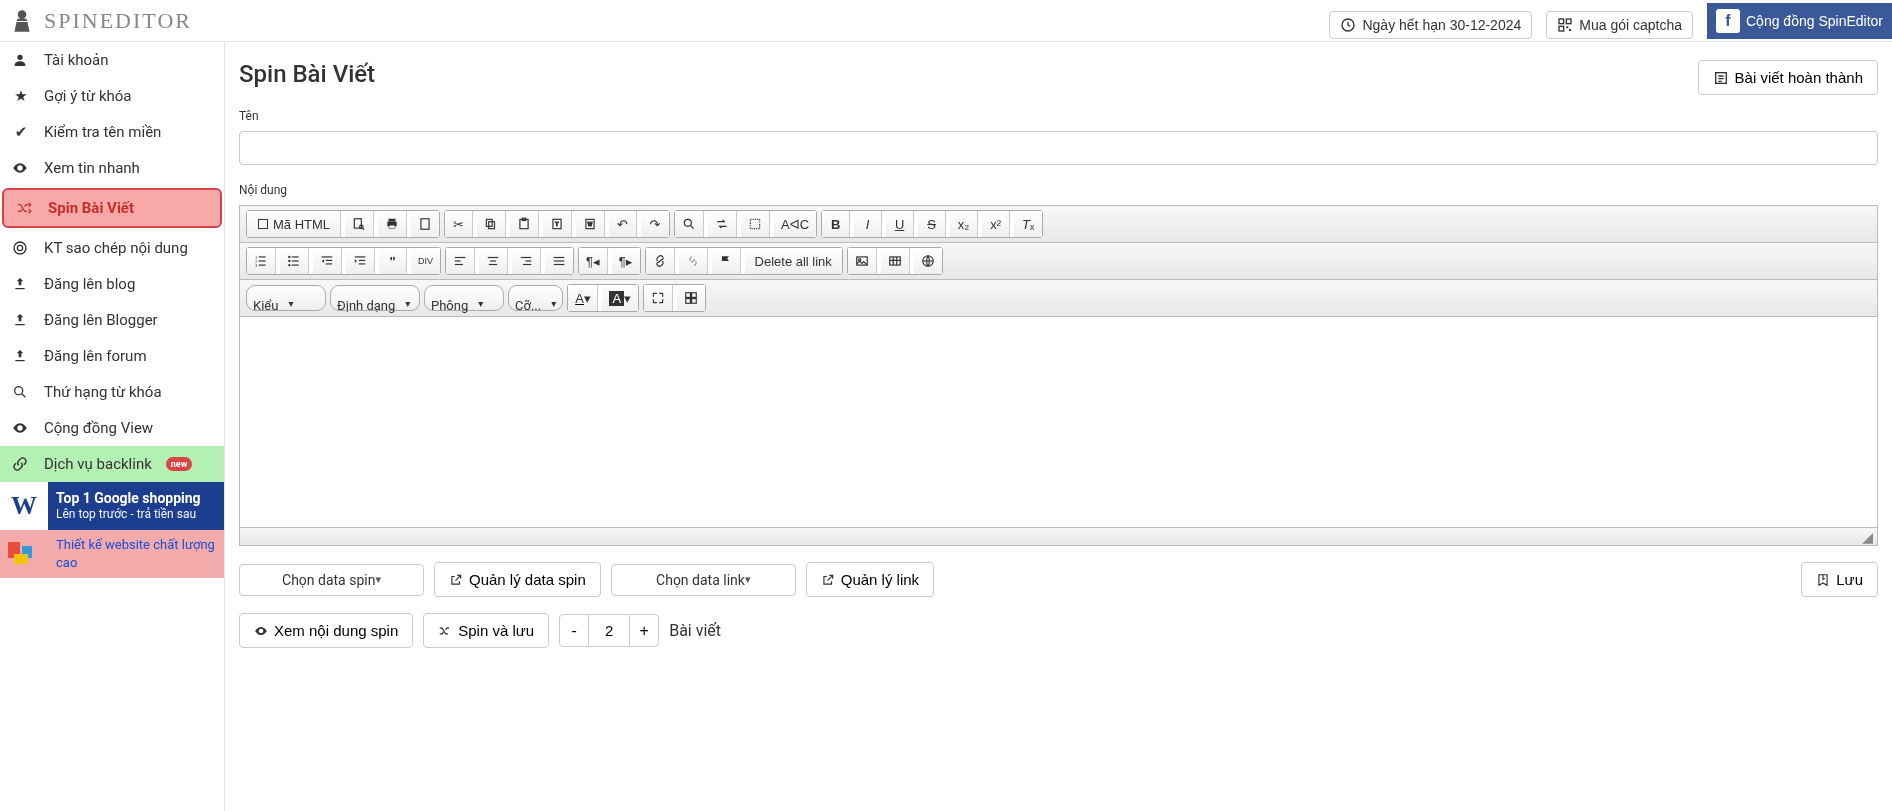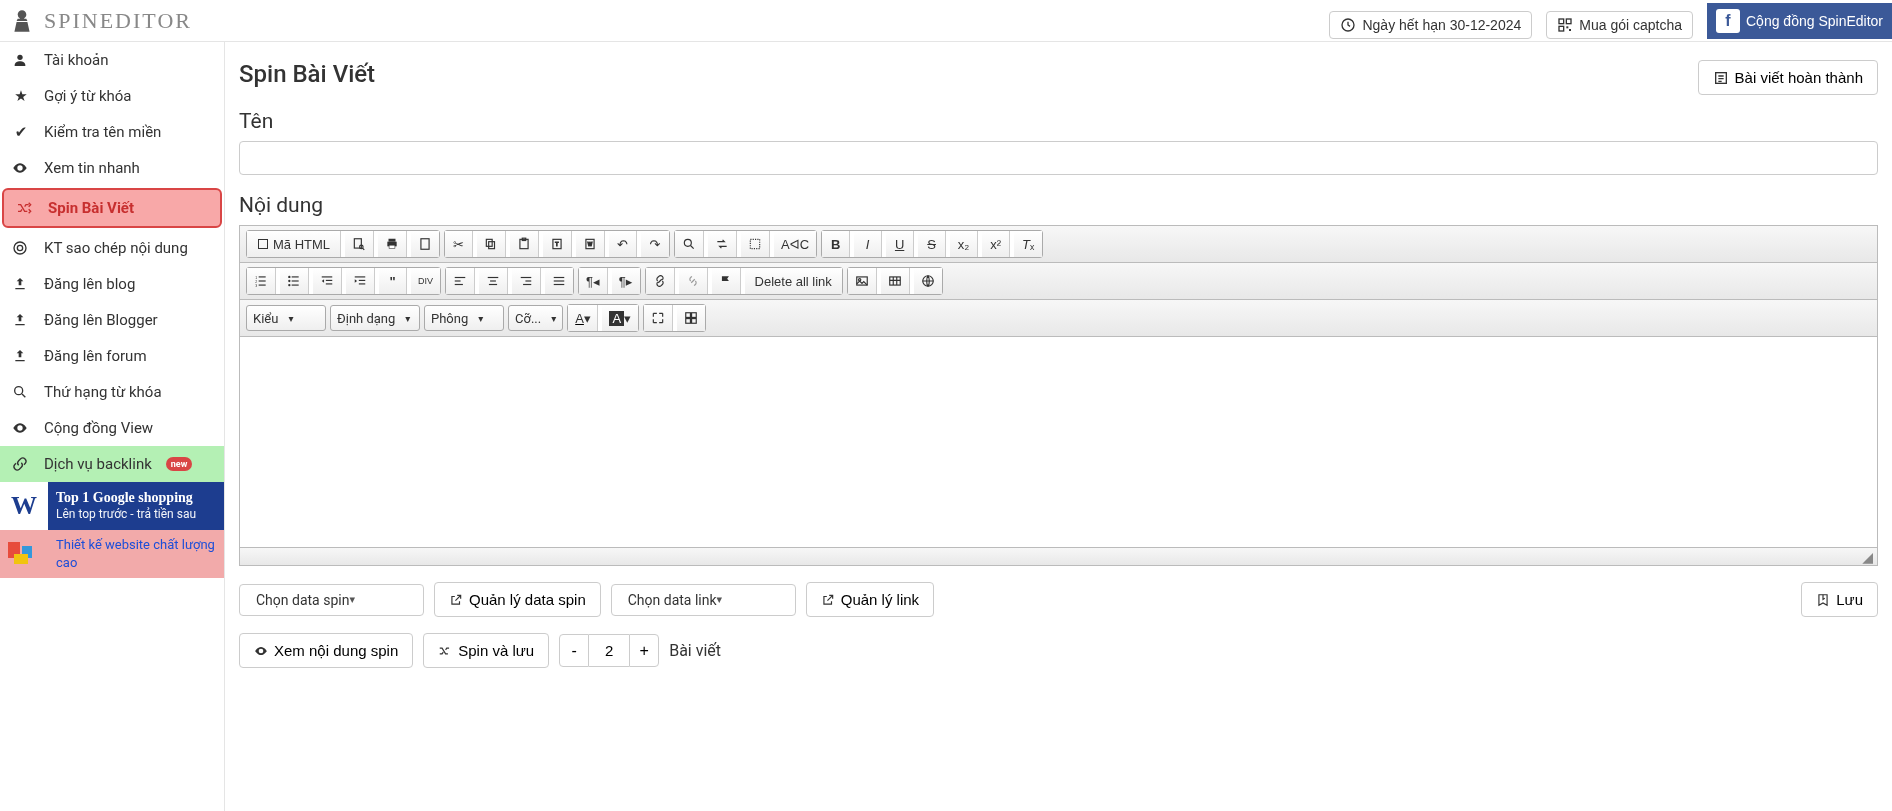--- a/index.html
+++ b/index.html
@@ -21,42 +21,42 @@
 .nav-item.backlink { background: #b4f0b4; }
 .new-badge { background: #d94545; color: #fff; font-size: 9px; padding: 2px 5px; border-radius: 10px; font-weight: bold; position: relative; }
 .new-badge::before, .new-badge::after { content: ''; position: absolute; width: 0; height: 0; }
 .promo-item { display: flex; align-items: center; gap: 0; cursor: pointer; }
 .promo-icon { width: 48px; height: 48px; display: flex; align-items: center; justify-content: center; flex-shrink: 0; }
 .promo-text { padding: 6px 8px; flex: 1; font-size: 14px; }
 .promo-1 { background: #3b5998; color: #fff; }
 .promo-1 .promo-icon { background: #555; color: #fff; }
 .promo-2 { background: #1d3d8f; color: #fff; }
 .promo-2 .promo-text { line-height: 1.3; }
-.promo-2-title { font-weight: bold; font-family: Liberation Serif, serif; }
+.promo-2-title { font-weight: bold; }
 .promo-2-sub { font-size: 12px; opacity: 0.95; }
 .promo-3 { background: #f2aaaa; color: #1d4ed8; }
 .promo-3 .promo-text { font-size: 13px; line-height: 1.4; }
 .main { flex: 1; padding: 18px 14px; overflow-y: auto; position: relative; }
 .page-header { display: flex; justify-content: space-between; align-items: flex-start; margin-bottom: 14px; }
 .page-title { font-size: 24px; font-weight: 500; color: #333; }
 .done-btn { border: 1px solid #ccc; border-radius: 4px; padding: 8px 14px; background: #fff; cursor: pointer; display: flex; align-items: center; gap: 6px; font-size: 15px; }
-.form-label { font-size: 21px; margin-bottom: 8px; display: block; }
+.form-label { font-size: 12px; margin-bottom: 8px; display: block; }
 .text-input { width: 100%; border: 1px solid #ccc; border-radius: 4px; padding: 8px 10px; font-size: 14px; margin-bottom: 18px; }
 .editor-wrapper { border: 1px solid #bbb; background: #fff; }
 .toolbar { background: linear-gradient(#f7f7f7, #e8e8e8); border-bottom: 1px solid #bbb; padding: 4px 6px; display: flex; flex-wrap: wrap; gap: 4px; align-items: center; }
 .tb-group { display: flex; gap: 4px; border: 1px solid #aaa; border-radius: 3px; background: #fff; }
 .tb-btn { border: none; border-right: 1px solid #ccc; background: linear-gradient(#fff, #efefef); padding: 4px 7px; cursor: pointer; display: flex; align-items: center; justify-content: center; min-width: 28px; height: 26px; font-size: 13px; color: #333; }
 .tb-btn:last-child { border-right: none; }
 .tb-btn.wide { min-width: auto; padding: 4px 10px; }
-.tb-select { border: 1px solid #aaa; border-radius: 3px; background: linear-gradient(#fff, #efefef); padding: 3px 6px; font-size: 13px; height: 26px; cursor: pointer; display: flex; align-items: center; gap: 4px; }
+.tb-select { border: 1px solid #aaa; border-radius: 9px; background: linear-gradient(#fff, #efefef); padding: 12px 6px; font-size: 13px; height: 26px; cursor: pointer; display: flex; align-items: flex-start; gap: 4px; }
 .tb-select::after { content: '▾'; font-size: 10px; margin-left: 6px; }
 .editor-body { min-height: 210px; padding: 10px; background: #fff; }
 .editor-footer { height: 18px; background: linear-gradient(#f7f7f7, #e8e8e8); border-top: 1px solid #bbb; display: flex; justify-content: flex-end; align-items: center; padding-right: 4px; color: #888; }
 .action-row { display: flex; align-items: center; gap: 10px; margin-top: 16px; flex-wrap: wrap; }
-.select-box { border: 1px solid #ccc; border-radius: 4px; padding: 7px 16px; background: #fff; font-size: 14px; cursor: pointer; min-width: 185px; display: flex; justify-content: flex-start; align-items: center; }
+.select-box { border: 1px solid #ccc; border-radius: 4px; padding: 7px 26px; background: #fff; font-size: 14px; cursor: pointer; min-width: 185px; display: flex; justify-content: center; align-items: center; }
 .select-box::after { content: '▾'; font-size: 11px; color: #555; }
 .action-btn { border: 1px solid #ccc; border-radius: 4px; padding: 8px 14px; background: #fff; cursor: pointer; display: flex; align-items: center; gap: 6px; font-size: 15px; }
 .spinner-group { display: flex; align-items: stretch; }
 .spinner-btn { border: 1px solid #ccc; background: #fff; width: 30px; cursor: pointer; font-size: 16px; display: flex; align-items: center; justify-content: center; }
 .spinner-btn.minus { border-radius: 4px 0 0 4px; }
 .spinner-btn.plus { border-radius: 0 4px 4px 0; }
 .spinner-input { border: 1px solid #ccc; border-left: none; border-right: none; width: 40px; text-align: center; padding: 7px 4px; font-size: 15px; }
 .save-btn { margin-left: auto; }
 .plain-label { font-size: 16px; }
 svg { display: block; }

